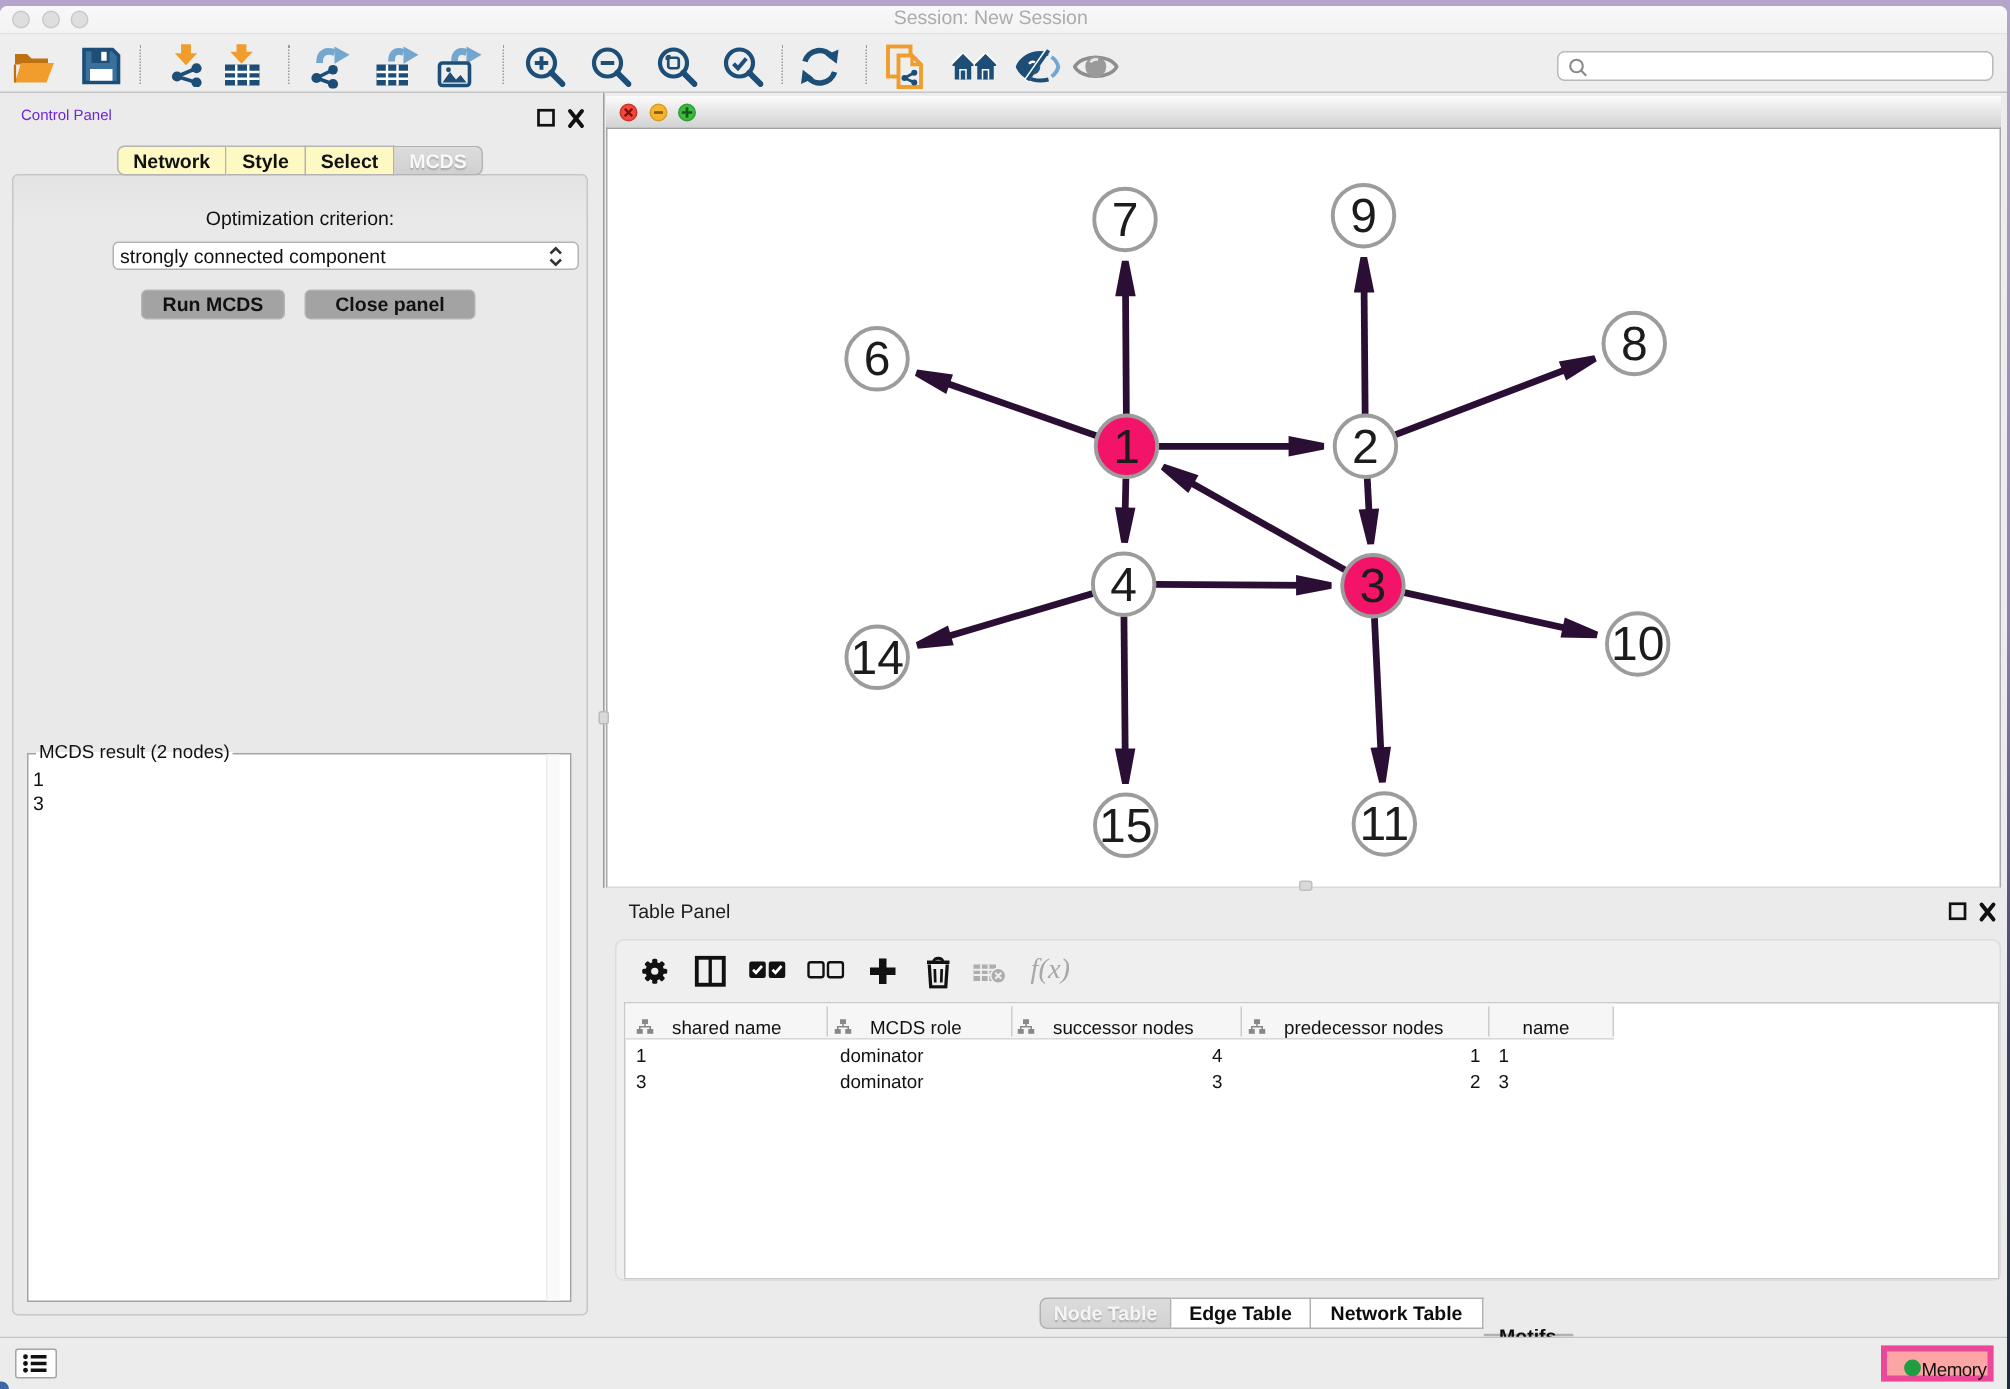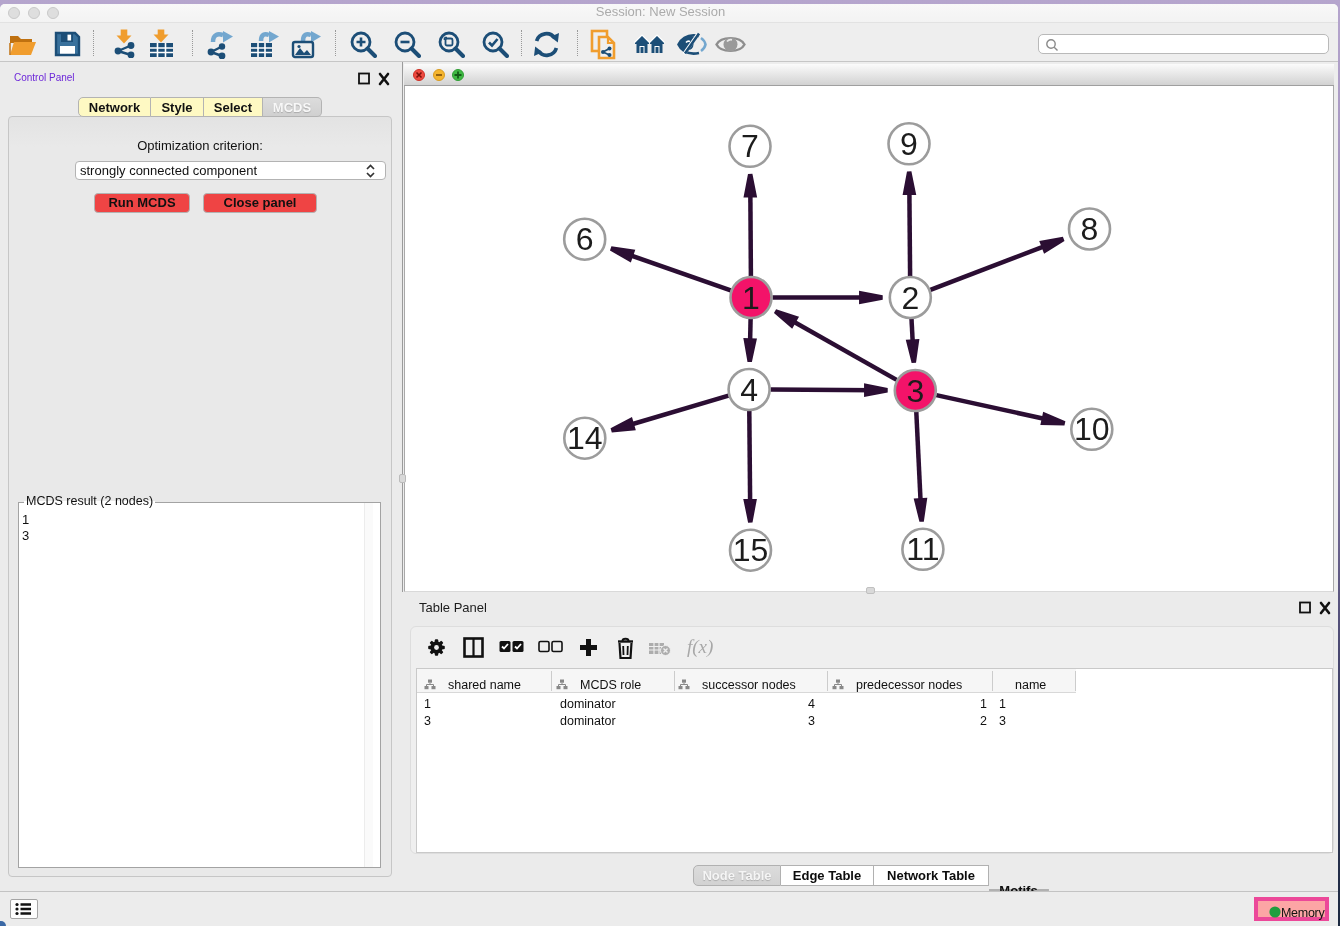--- a/index.html
+++ b/index.html
@@ -12,21 +12,21 @@
 .vsep { position:absolute; top:30px; height:26px; width:0; border-left:1px dotted #999; }
 #search { position:absolute; left:1038px; top:34px; width:291px; height:20px; background:#fff; border:1px solid #b9b9b9; border-radius:5px; }
 #cptitle { position:absolute; left:14px; top:72px; font-size:10px; color:#6d28d9; }
 #tabs { position:absolute; left:78px; top:97px; height:20px; display:flex; font-size:13px; }
 .tab { background:#fef9c3; border:1px solid #b3b3b3; border-left:none; color:#111; display:flex; align-items:center; justify-content:center; font-weight:bold; }
 .tab.first { border-left:1px solid #b3b3b3; border-radius:5px 0 0 5px; }
 .tab.sel { background:linear-gradient(#dcdcdc,#d0d0d0); color:#f8f8f8; border-radius:0 5px 5px 0; text-shadow:0 1px 1px #aaa; }
 #cpbox { position:absolute; left:8px; top:116px; width:384px; height:761px; background:linear-gradient(#e3e3e3,#e9e9e9 30px); border:1px solid #c6c6c6; border-radius:4px; }
 #optlabel { position:absolute; left:0; top:138px; width:400px; text-align:center; font-size:13px; color:#111; }
 #dropdown { position:absolute; left:43px; top:161px; width:311px; height:19px; background:#fff; border:1px solid #b3b3b3; border-radius:4px; font-size:13px; color:#111; line-height:17px; padding-left:4px;margin-left:32px; }
-.btn { position:absolute; top:193px; height:20px; background:#ef4444; border:1px solid #b3b3b3; border-radius:4px; font-size:13px; color:#111; text-align:center; line-height:18px; font-weight:bold; }
+.btn { position:absolute; top:193px; height:20px; background:#a3a3a3; border:1px solid #b3b3b3; border-radius:4px; font-size:13px; color:#111; text-align:center; line-height:18px; font-weight:bold; }
 #fieldset { position:absolute; left:18px; top:502px; width:363px; height:366px; background:#fff; border:1px solid #a3a3a3; }
 #fslegend { position:absolute; left:24px; top:494px; font-size:12.5px; color:#111; background:linear-gradient(#e9e9e9 53%,#ffffff 53%); padding:0 2px; }
 #fstext { position:absolute; left:22px; top:512px; font-size:13px; color:#111; line-height:16px; }
 #fsscroll { position:absolute; left:364px; top:503px; width:9px; height:364px; background:#fafafa; border-left:1px solid #ececec; }
 #divider { position:absolute; left:402px; top:62px; width:1px; height:530px; background:#9b9b9b; }
 #grip1 { position:absolute; left:399px; top:474px; width:7px; height:9px; background:#d9d9d9; border:1px solid #bbb; border-radius:2px; }
 #desktop { position:absolute; left:403px; top:62px; width:935px; height:530px; background:#ededed; }
 #netwin { position:absolute; left:404px; top:64px; width:930px; height:528px; background:#fff; border:1px solid #a9a9a9; border-bottom:1px solid #d9d9d9; }
 #nettitle { position:absolute; left:404px; top:64px; width:930px; height:22px; background:linear-gradient(#fbfbfb,#d2d2d2); border-bottom:1px solid #9f9f9f; }
 #netname { position:absolute; width:100%; text-align:center; top:3px; font-size:13px; font-weight:bold; color:#1a1a1a; }

